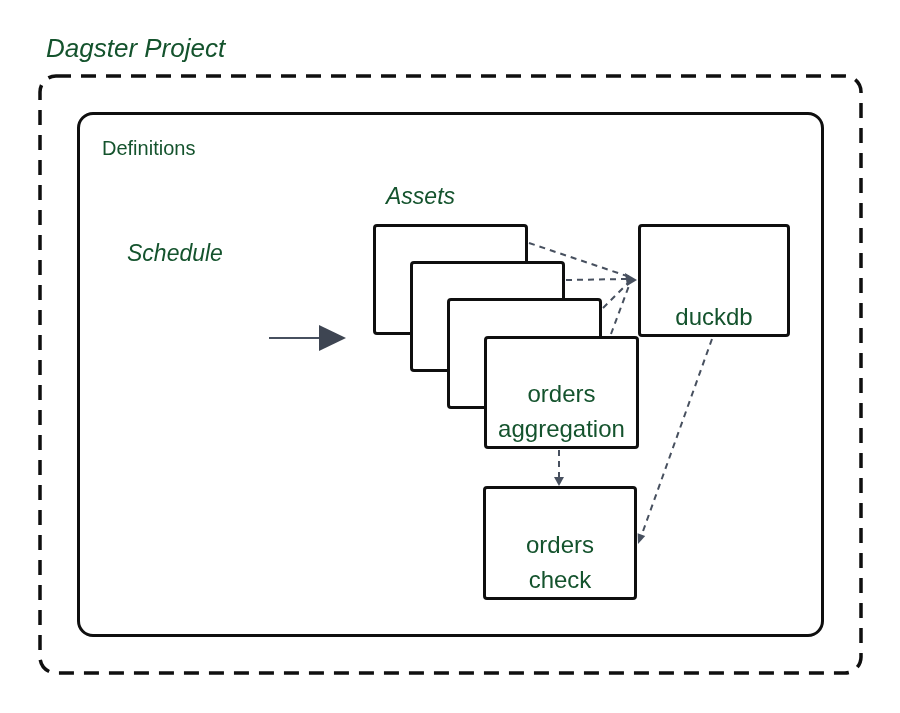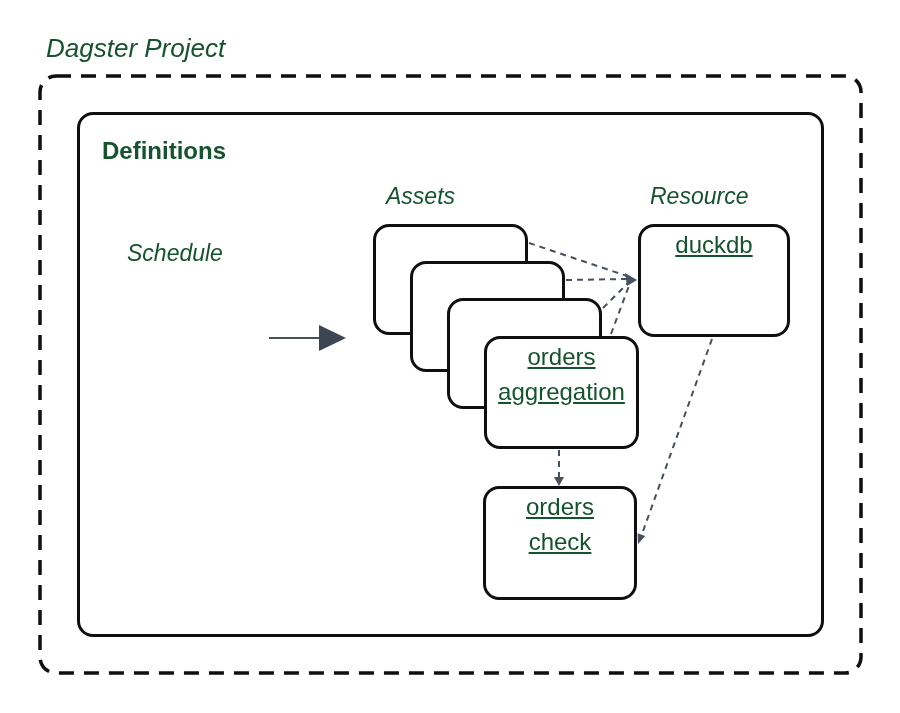--- a/index.html
+++ b/index.html
@@ -28,22 +28,22 @@
     height: 525px;
     box-sizing: border-box;
     border: 3.5px solid #0f0f0f;
     border-radius: 16px;
     background: #ffffff;
   }
   .definitions-label {
     position: absolute;
     left: 22px;
     top: 22px;
-    font-size: 24px;
-    font-weight: 700;
+    font-size: 20px;
+    font-weight: 400;
   }
   .group-label {
     position: absolute;
     font-size: 23px;
     font-style: italic;
     font-weight: 400;
     white-space: nowrap;
   }
   .schedule-label { left: 127px; top: 240px; }
   .assets-label   { left: 386px; top: 183px; }
@@ -54,30 +54,29 @@
     top: 457px;
     font-size: 25px;
     font-style: italic;
     font-weight: 500;
     line-height: 33px;
   }
   .node {
     position: absolute;
     box-sizing: border-box;
     border: 3.5px solid #0f0f0f;
-    border-radius: 16px;
+    border-radius: 4px;
     background: #ffffff;
     display: flex;
     flex-direction: column;
     align-items: center;
-    justify-content: flex-start;
+    justify-content: flex-end;
     text-align: center;
     font-size: 24px;
     line-height: 35px;
-    text-decoration: underline;
   }
   .schedule-node {
     left: 118px; top: 280px; width: 151px; height: 114px;
     background: #a9a0f2;
   }
   .asset-stack-1 { left: 373px; top: 224px; width: 155px; height: 111px; }
   .asset-stack-2 { left: 410px; top: 261px; width: 155px; height: 111px; }
   .asset-stack-3 { left: 447px; top: 298px; width: 155px; height: 111px; }
   .asset-front   { left: 484px; top: 336px; width: 155px; height: 113px; }
   .duckdb-node   { left: 638px; top: 224px; width: 152px; height: 113px; }
@@ -105,21 +104,20 @@
 
   <div class="group-label assets-label">Assets</div>
   <div class="node asset-stack-1"></div>
   <div class="node asset-stack-2"></div>
   <div class="node asset-stack-3"></div>
   <div class="node asset-front">
     <span>orders</span>
     <span>aggregation</span>
   </div>
 
-  <div class="group-label resource-label">Resource</div>
   <div class="node duckdb-node">
     <span>duckdb</span>
   </div>
 
   <div class="node orders-check-node">
     <span>orders</span>
     <span>check</span>
   </div>
 
   <svg class="overlay" viewBox="0 0 900 713" xmlns="http://www.w3.org/2000/svg">

